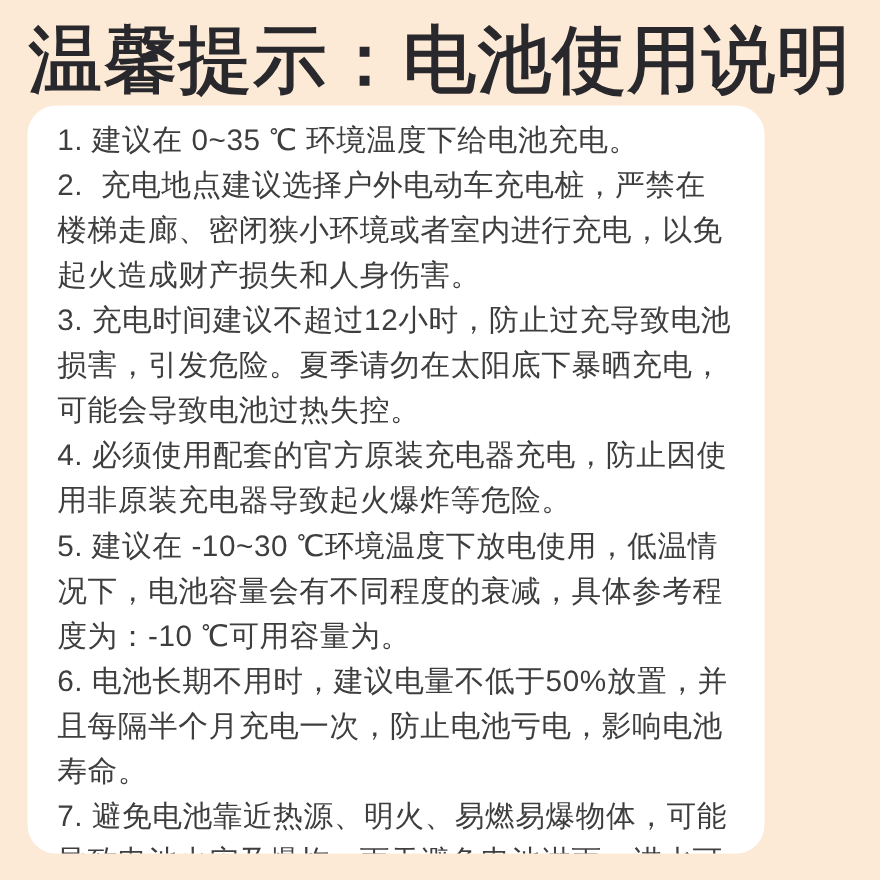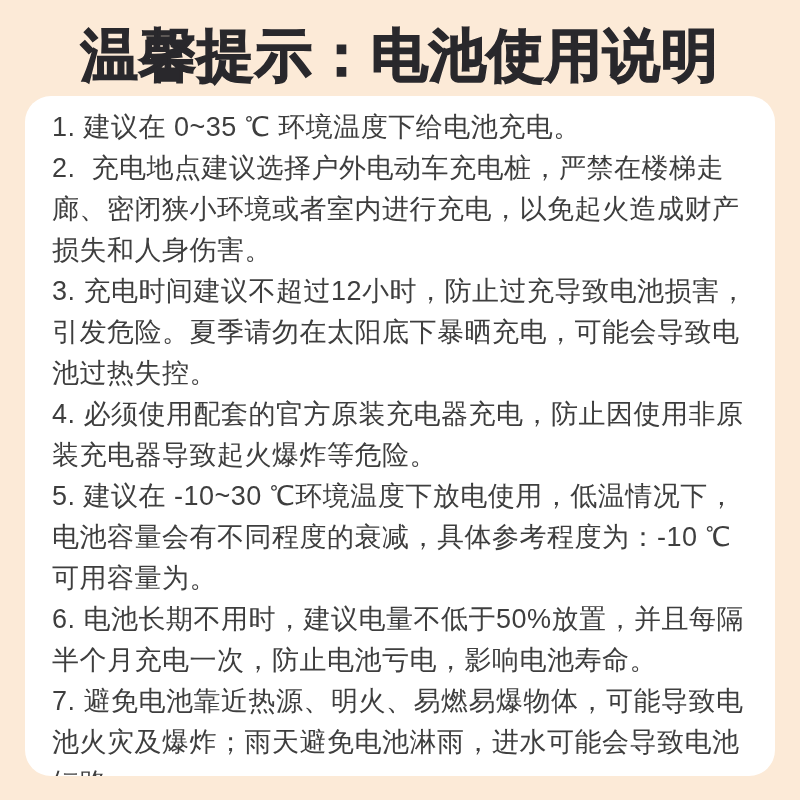--- a/index.html
+++ b/index.html
@@ -18,33 +18,33 @@
     position: absolute;
     inset: 0;
   }
   .poster-title {
     position: absolute;
     top: 22px;
     left: 0;
     width: 100%;
     margin: 0;
     text-align: center;
-    font-size: 57px;
+    font-size: 67px;
     line-height: 66px;
-    font-weight: 700;
+    font-weight: 400;
     color: #29282c;
     letter-spacing: 1px;
     
     -webkit-text-stroke: 1.5px #29282c;
   }
   .notice-card {
     position: absolute;
     left: 25px;
     top: 96px;
-    width: 750px;
+    width: 670px;
     height: 680px;
     box-sizing: border-box;
     background: #ffffff;
     border-radius: 26px;
     padding: 11px 27px 10px 27px;
     overflow: hidden;
   }
   .notice-item {
     margin: 0;
     font-size: 27px;

